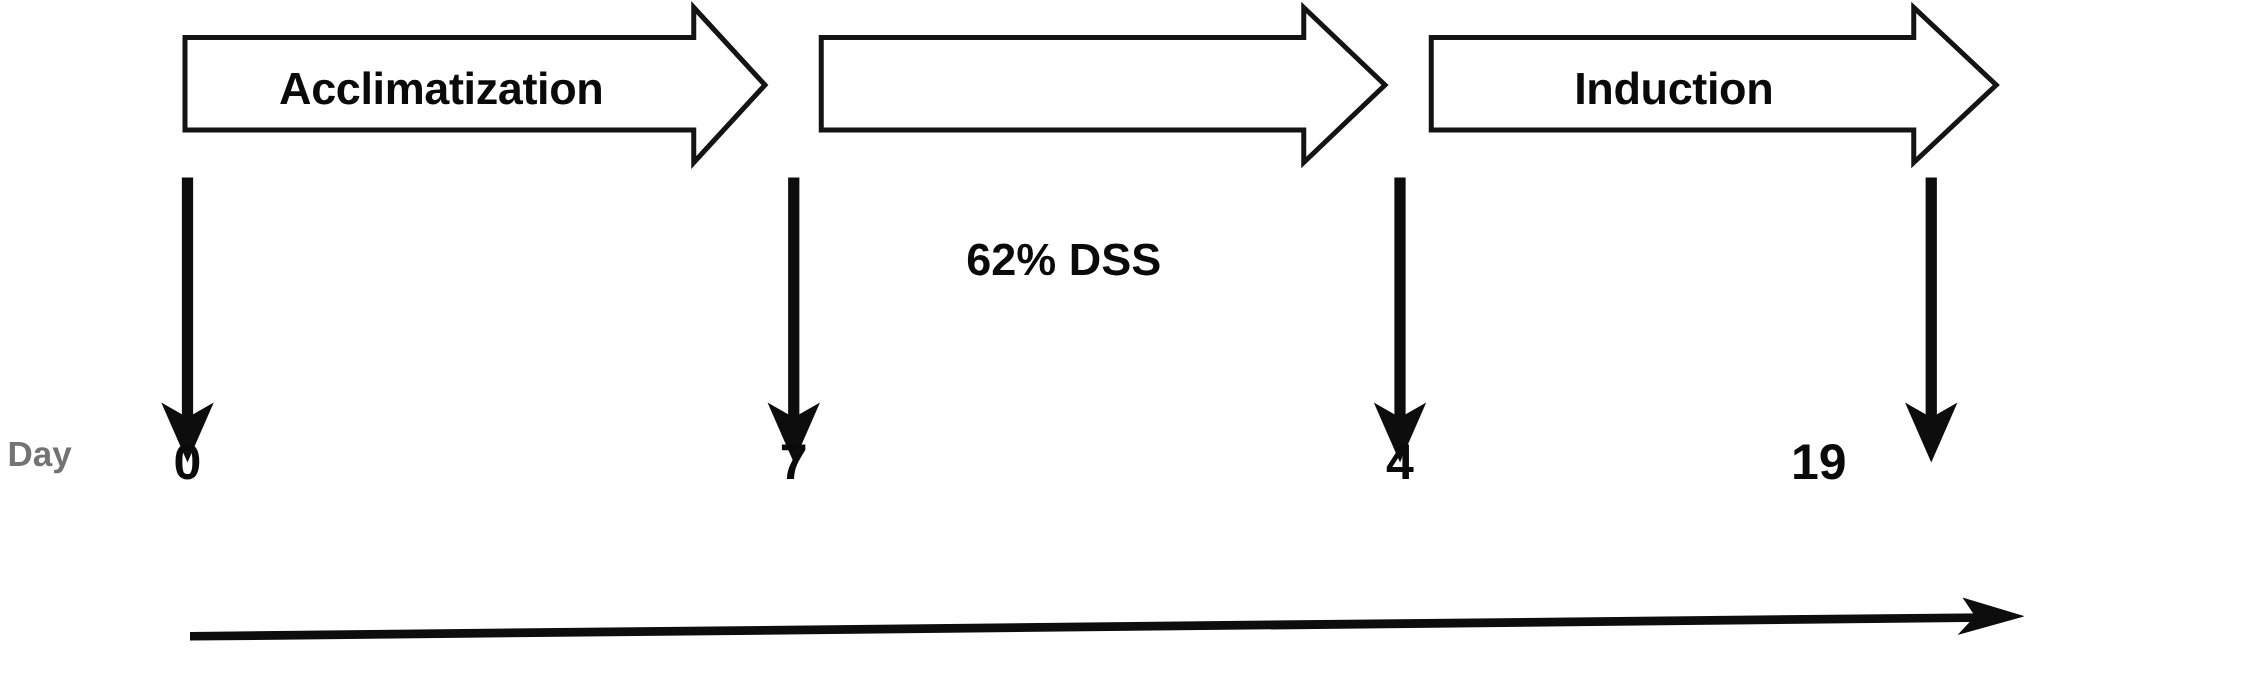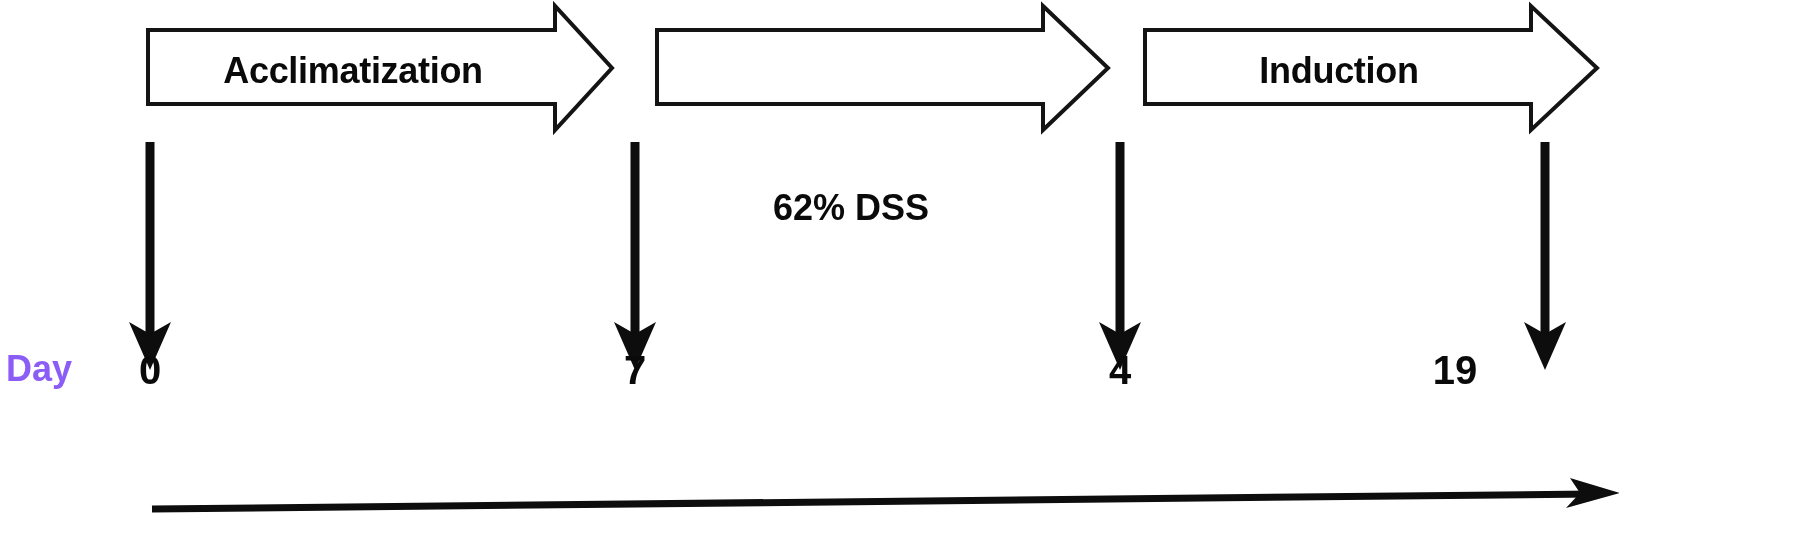--- a/index.html
+++ b/index.html
@@ -47,22 +47,22 @@
     font-weight: bold;
     font-size: 36px;
     color: #0a0a0a;
     white-space: nowrap;
     text-align: center;
   }
   .axis-title {
     position: absolute;
     font-family: "Liberation Sans", sans-serif;
     font-weight: bold;
-    font-size: 36px;
-    color: #8b5cf6;
+    font-size: 28px;
+    color: #737373;
     white-space: nowrap;
   }
   .day-tick {
     position: absolute;
     font-family: "Liberation Sans", sans-serif;
     font-weight: bold;
     font-size: 40px;
     color: #0a0a0a;
     white-space: nowrap;
     text-align: center;

